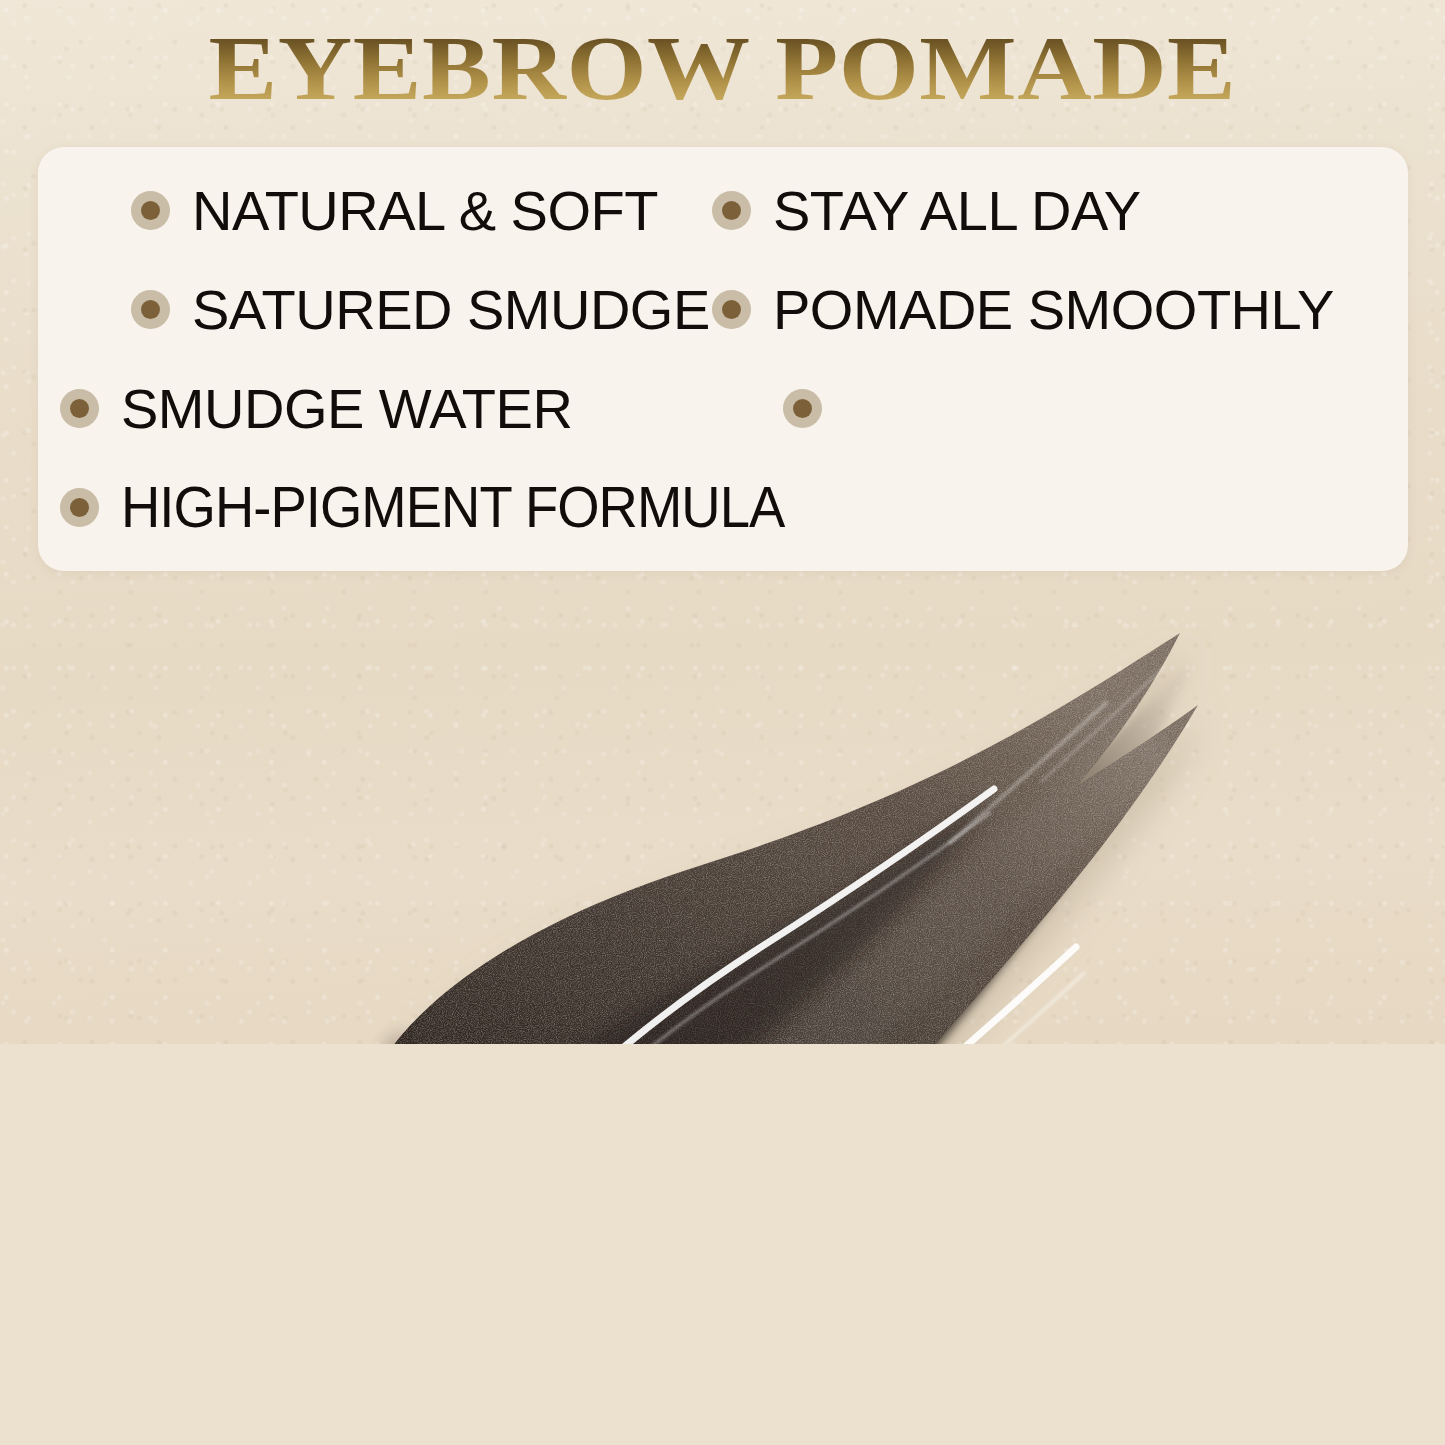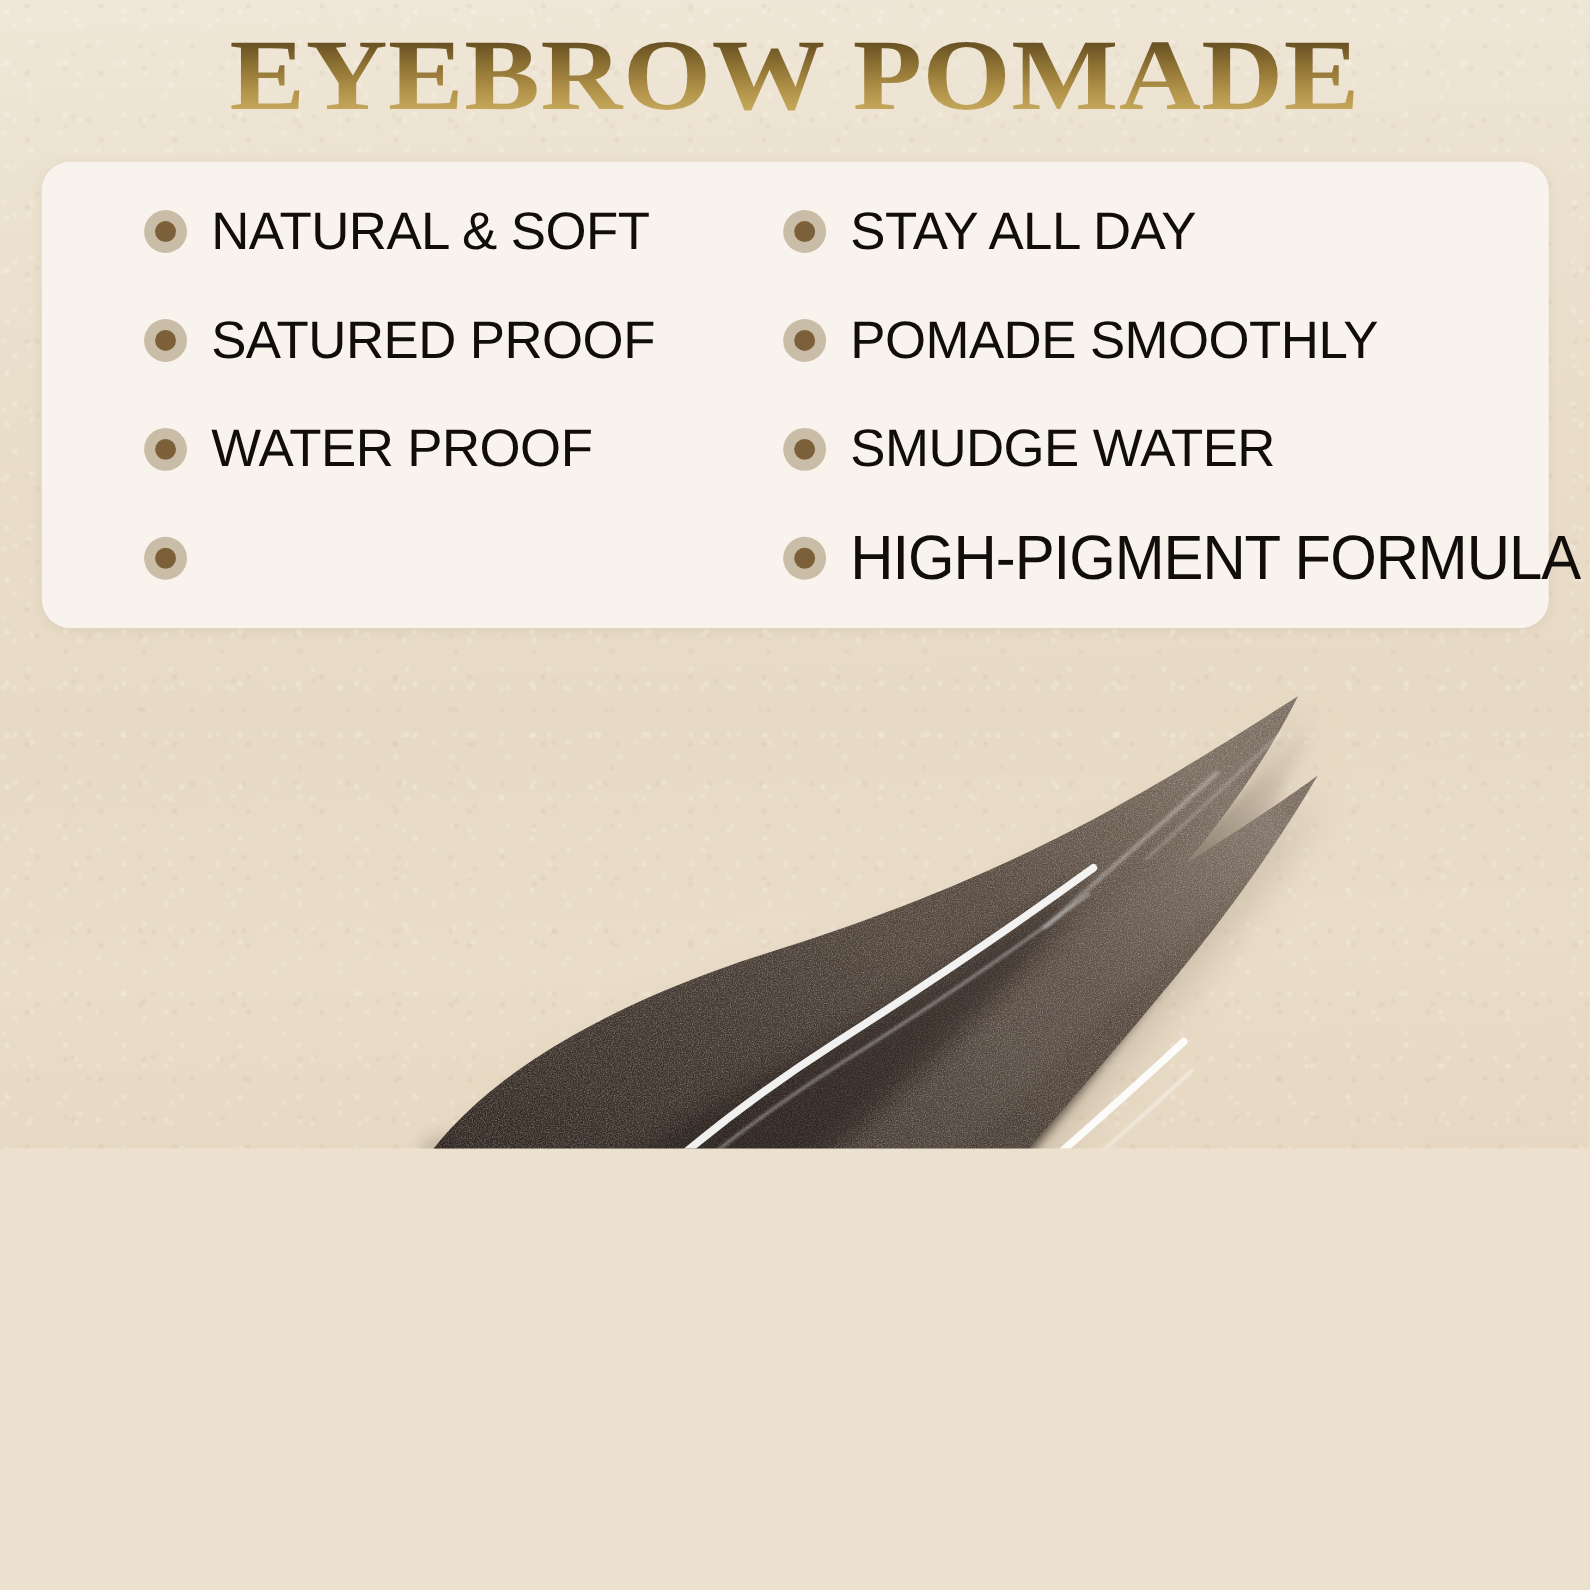--- a/index.html
+++ b/index.html
@@ -116,21 +116,21 @@
     position:absolute;
     left:50%; top:50%;
     width:19px; height:19px;
     margin:-9.5px 0 0 -9.5px;
     border-radius:50%;
     background:#7c6039;
   }
 
   .feature-label {
     font-family:"Liberation Sans", sans-serif;
-    font-size:48px;
+    font-size:56px;
     font-weight:400;
     color:#100d0b;
     letter-spacing:-0.5px;
     line-height:1;
     white-space:nowrap;
   }
   
   .feature-label.condensed {
     font-size:57px;
     transform:scaleX(.955);
@@ -168,31 +168,27 @@
         <span class="bullet"></span>
         <span class="feature-label">NATURAL &amp; SOFT</span>
       </div>
       <div class="feature-item col-right">
         <span class="bullet"></span>
         <span class="feature-label">STAY ALL DAY</span>
       </div>
 
       <div class="feature-item col-left">
         <span class="bullet"></span>
-        <span class="feature-label">SATURED PROOF</span>
+        <span class="feature-label">SATURED SMUDGE</span>
       </div>
       <div class="feature-item col-right">
         <span class="bullet"></span>
         <span class="feature-label">POMADE SMOOTHLY</span>
       </div>
 
-      <div class="feature-item col-left">
-        <span class="bullet"></span>
-        <span class="feature-label">WATER PROOF</span>
-      </div>
       <div class="feature-item col-right">
         <span class="bullet"></span>
         <span class="feature-label">SMUDGE WATER</span>
       </div>
 
       <div class="feature-item col-left">
         <span class="bullet"></span>
       </div>
       <div class="feature-item col-right">
         <span class="bullet"></span>

